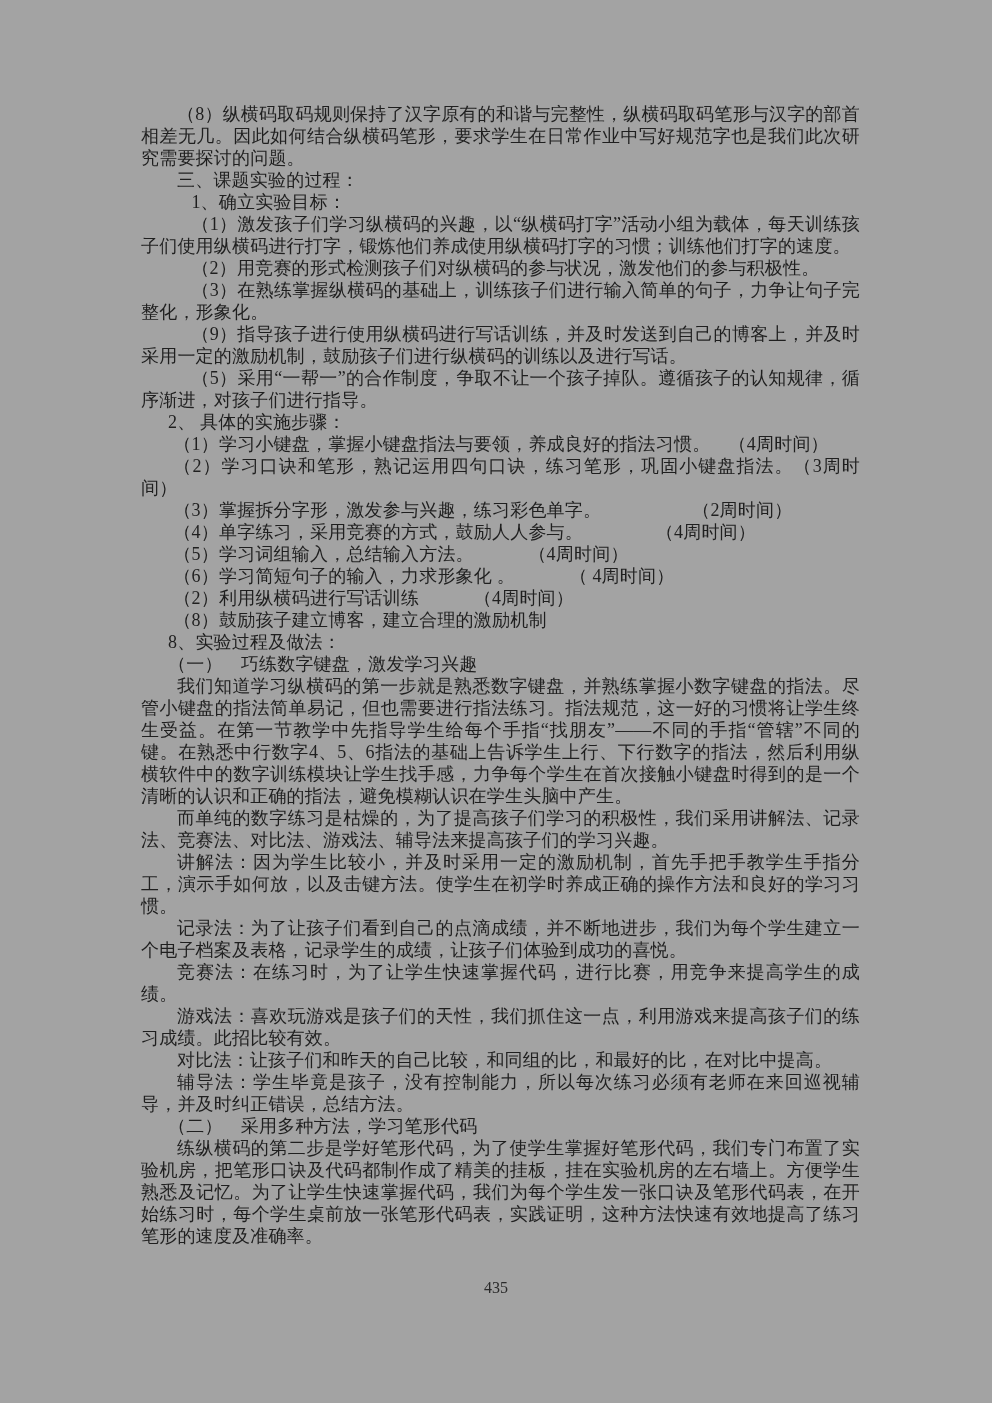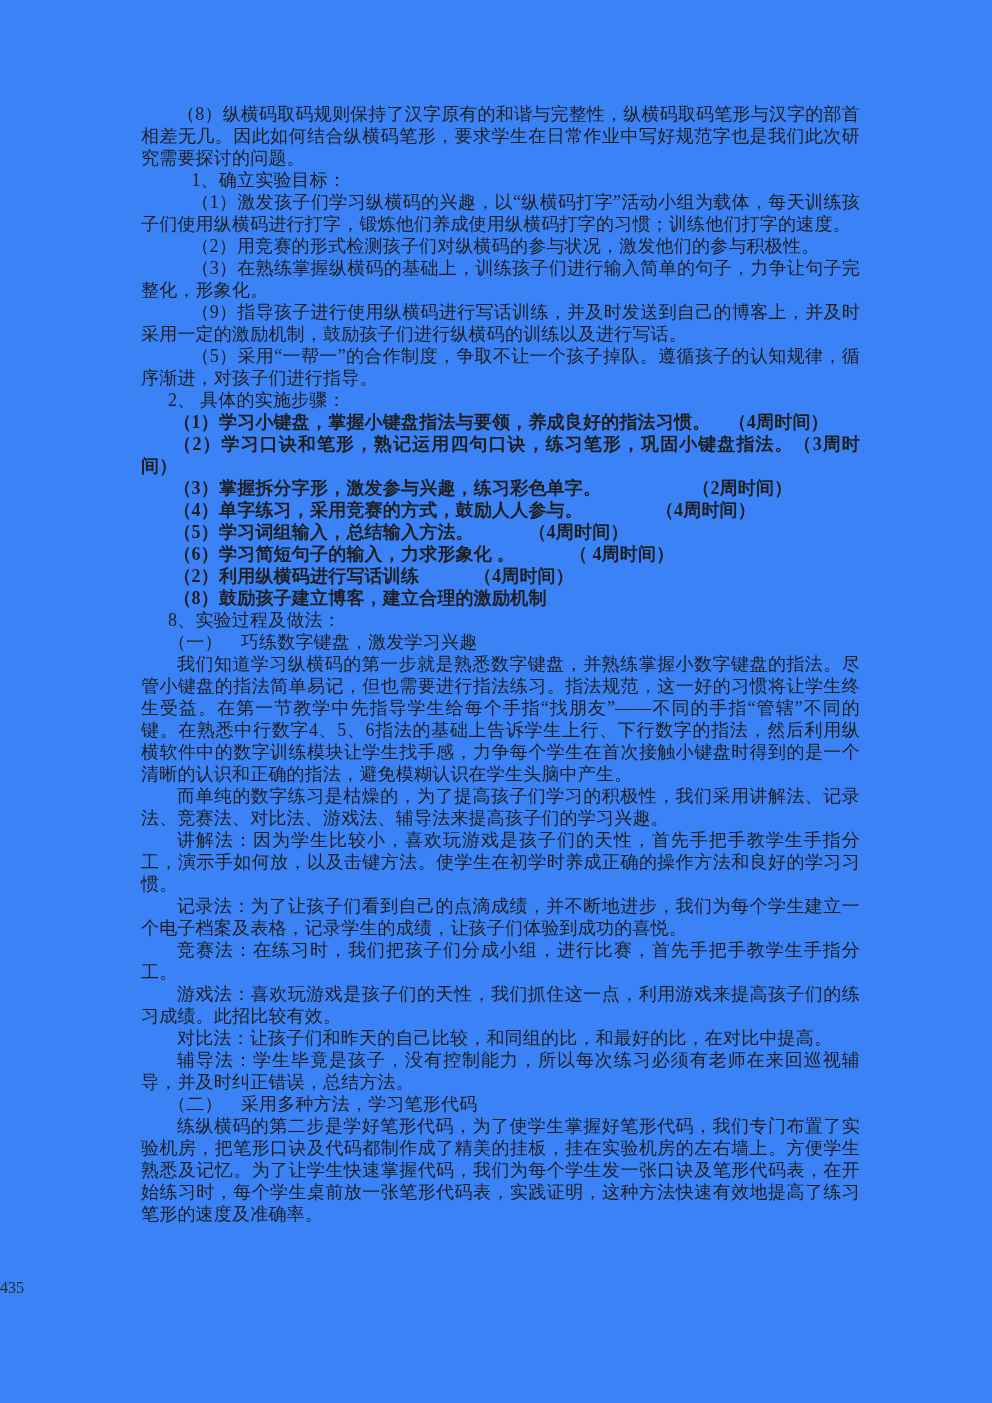--- a/index.html
+++ b/index.html
@@ -4,21 +4,21 @@
 <style>
   html, body {
     margin: 0;
     padding: 0;
     background: #ffffff;
   }
   .page {
     position: relative;
     width: 992px;
     height: 1403px;
-    background: #3b82f6;
+    background: #a3a3a3;
     overflow: hidden;
     font-family: "Liberation Serif", "DejaVu Serif", serif;
     color: #1f1f1f;
   }
   .doc-body {
     position: absolute;
     left: 141px;
     top: 103px;
     width: 719px;
     font-size: 18px;
@@ -28,60 +28,61 @@
   }
   .doc-body p {
     margin: 0;
     padding: 0;
     word-break: break-all;
   }
   
   .t-body    { text-indent: 2em;   }
   .t-deep    { text-indent: 2.8em; }
   .t-shallow { text-indent: 1.5em; }
-  .t-list    { text-indent: 1.8em; font-weight: bold; }
+  .t-list    { text-indent: 1.8em; }
   .page-footer {
     position: absolute;
     left: 0;
     top: 1278px;
     width: 992px;
-    text-align: left;
+    text-align: center;
     font-size: 16px;
     line-height: 20px;
     color: #2a2a2a;
   }
 </style>
 </head>
 <body>
 
 <div class="page">
   <div class="doc-body">
       <p class="t-body">（8）纵横码取码规则保持了汉字原有的和谐与完整性，纵横码取码笔形与汉字的部首相差无几。因此如何结合纵横码笔形，要求学生在日常作业中写好规范字也是我们此次研究需要探讨的问题。</p>
+      <p class="t-body">三、课题实验的过程：</p>
       <p class="t-deep">1、确立实验目标：</p>
       <p class="t-deep">（1）激发孩子们学习纵横码的兴趣，以“纵横码打字”活动小组为载体，每天训练孩子们使用纵横码进行打字，锻炼他们养成使用纵横码打字的习惯；训练他们打字的速度。</p>
       <p class="t-deep">（2）用竞赛的形式检测孩子们对纵横码的参与状况，激发他们的参与积极性。</p>
       <p class="t-deep">（3）在熟练掌握纵横码的基础上，训练孩子们进行输入简单的句子，力争让句子完整化，形象化。</p>
       <p class="t-deep">（9）指导孩子进行使用纵横码进行写话训练，并及时发送到自己的博客上，并及时采用一定的激励机制，鼓励孩子们进行纵横码的训练以及进行写话。</p>
       <p class="t-deep">（5）采用“一帮一”的合作制度，争取不让一个孩子掉队。遵循孩子的认知规律，循序渐进，对孩子们进行指导。</p>
       <p class="t-shallow">2、 具体的实施步骤：</p>
       <p class="t-list">（1）学习小键盘，掌握小键盘指法与要领，养成良好的指法习惯。　（4周时间）</p>
       <p class="t-list">（2）学习口诀和笔形，熟记运用四句口诀，练习笔形，巩固小键盘指法。（3周时间）</p>
       <p class="t-list">（3）掌握拆分字形，激发参与兴趣，练习彩色单字。　　　　　（2周时间）</p>
       <p class="t-list">（4）单字练习，采用竞赛的方式，鼓励人人参与。　　　　（4周时间）</p>
       <p class="t-list">（5）学习词组输入，总结输入方法。　　　（4周时间）</p>
       <p class="t-list">（6）学习简短句子的输入，力求形象化 。　　　（ 4周时间）</p>
       <p class="t-list">（2）利用纵横码进行写话训练　　　（4周时间）</p>
       <p class="t-list">（8）鼓励孩子建立博客，建立合理的激励机制</p>
       <p class="t-shallow">8、实验过程及做法：</p>
       <p class="t-shallow">（一）　巧练数字键盘，激发学习兴趣</p>
       <p class="t-body">我们知道学习纵横码的第一步就是熟悉数字键盘，并熟练掌握小数字键盘的指法。尽管小键盘的指法简单易记，但也需要进行指法练习。指法规范，这一好的习惯将让学生终生受益。在第一节教学中先指导学生给每个手指“找朋友”——不同的手指“管辖”不同的键。在熟悉中行数字4、5、6指法的基础上告诉学生上行、下行数字的指法，然后利用纵横软件中的数字训练模块让学生找手感，力争每个学生在首次接触小键盘时得到的是一个清晰的认识和正确的指法，避免模糊认识在学生头脑中产生。</p>
       <p class="t-body">而单纯的数字练习是枯燥的，为了提高孩子们学习的积极性，我们采用讲解法、记录法、竞赛法、对比法、游戏法、辅导法来提高孩子们的学习兴趣。</p>
-      <p class="t-body">讲解法：因为学生比较小，喜欢玩游戏是孩子们的天性，首先手把手教学生手指分工，演示手如何放，以及击键方法。使学生在初学时养成正确的操作方法和良好的学习习惯。</p>
+      <p class="t-body">讲解法：因为学生比较小，并及时采用一定的激励机制，首先手把手教学生手指分工，演示手如何放，以及击键方法。使学生在初学时养成正确的操作方法和良好的学习习惯。</p>
       <p class="t-body">记录法：为了让孩子们看到自己的点滴成绩，并不断地进步，我们为每个学生建立一个电子档案及表格，记录学生的成绩，让孩子们体验到成功的喜悦。</p>
-      <p class="t-body">竞赛法：在练习时，我们把孩子们分成小组，进行比赛，首先手把手教学生手指分工。</p>
+      <p class="t-body">竞赛法：在练习时，为了让学生快速掌握代码，进行比赛，用竞争来提高学生的成绩。</p>
       <p class="t-body">游戏法：喜欢玩游戏是孩子们的天性，我们抓住这一点，利用游戏来提高孩子们的练习成绩。此招比较有效。</p>
       <p class="t-body">对比法：让孩子们和昨天的自己比较，和同组的比，和最好的比，在对比中提高。</p>
       <p class="t-body">辅导法：学生毕竟是孩子，没有控制能力，所以每次练习必须有老师在来回巡视辅导，并及时纠正错误，总结方法。</p>
       <p class="t-shallow">（二）　采用多种方法，学习笔形代码</p>
       <p class="t-body">练纵横码的第二步是学好笔形代码，为了使学生掌握好笔形代码，我们专门布置了实验机房，把笔形口诀及代码都制作成了精美的挂板，挂在实验机房的左右墙上。方便学生熟悉及记忆。为了让学生快速掌握代码，我们为每个学生发一张口诀及笔形代码表，在开始练习时，每个学生桌前放一张笔形代码表，实践证明，这种方法快速有效地提高了练习笔形的速度及准确率。</p>
     </div>
   <div class="page-footer">435</div>
 </div>
 
 </body></html>

